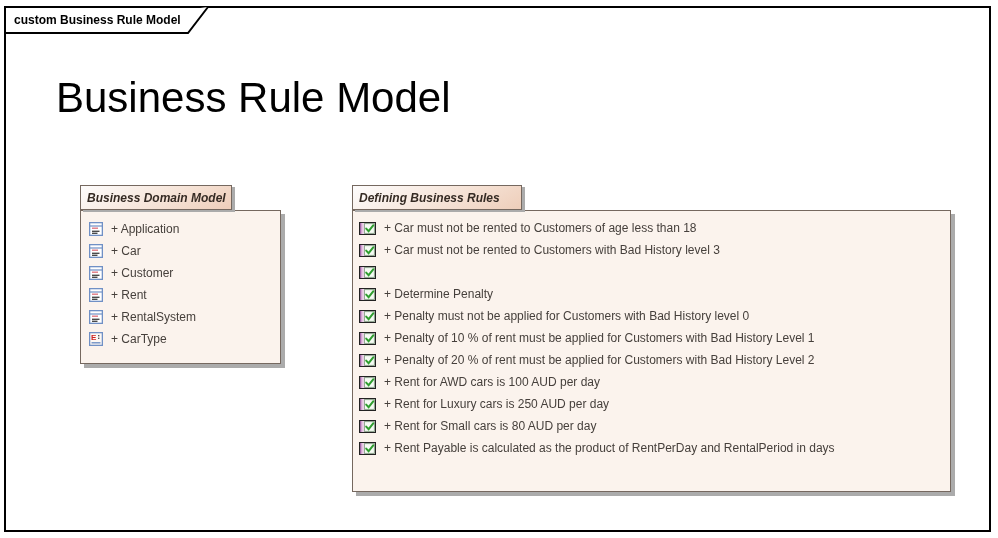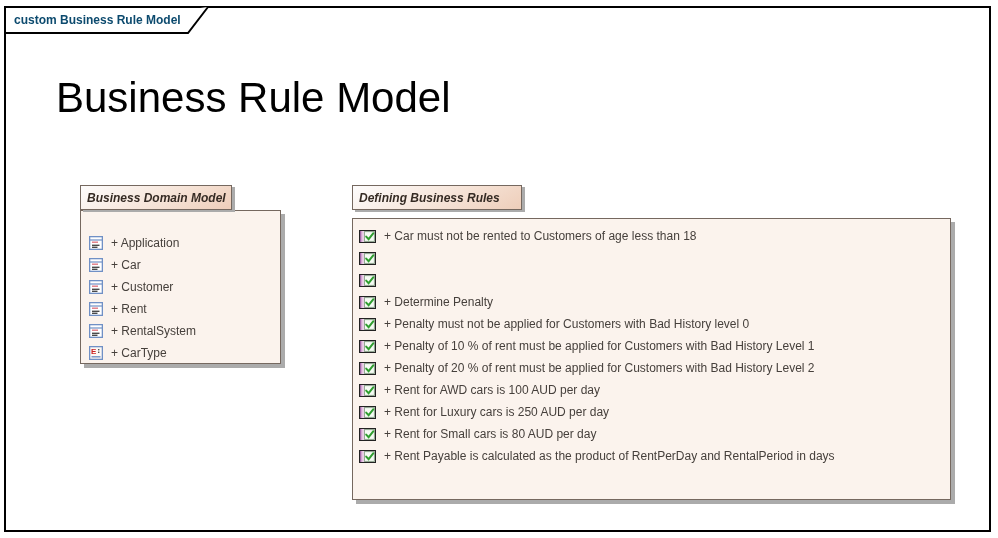--- a/index.html
+++ b/index.html
@@ -9,21 +9,21 @@
     font-family:"Liberation Sans", sans-serif;
   }
   
   .frame{
     position:absolute;left:4px;top:6px;width:987px;height:526px;
     border:2px solid #000000;background:#ffffff;box-sizing:border-box;
   }
   .frame-tab-svg{position:absolute;left:-2px;top:-2px;}
   .frame-tab-label{
     position:absolute;left:8px;top:5px;
-    font-size:12px;font-weight:bold;color:#0c4a6e;white-space:nowrap;
+    font-size:12px;font-weight:bold;color:#000000;white-space:nowrap;
   }
   
   .diagram-title{
     position:absolute;left:50px;top:66px;
     font-size:42px;color:#000000;letter-spacing:0px;white-space:nowrap;
   }
   
   .pkg-tab{
     position:absolute;height:25px;box-sizing:border-box;
     border:1px solid #75685f;
@@ -46,21 +46,21 @@
     display:flex;align-items:center;height:22px;
   }
   .pkg-row .icon{
     display:inline-flex;align-items:center;justify-content:center;
     margin-right:8px;flex:0 0 auto;
   }
   .pkg-label{
     font-size:12px;color:#46403c;white-space:nowrap;
   }
   
-  #pkg-0 .pkg-body-inner{padding:21px 0 0 8px;}
+  #pkg-0 .pkg-body-inner{padding:7px 0 0 8px;}
   #pkg-1 .pkg-body-inner{padding:6px 0 0 6px;}
 </style>
 </head>
 <body>
 
 <div class="frame">
   <svg class="frame-tab-svg" width="212" height="32">
     <path d="M1,27 H184 L204,1" fill="#ffffff" stroke="#000000" stroke-width="2"></path>
   </svg>
   <div class="frame-tab-label">custom Business Rule Model</div>
@@ -147,21 +147,21 @@
           <span class="pkg-label">+ CarType</span>
         </div>
       </div>
   </div>
 </div>
 
 <div id="pkg-1">
   <div class="pkg-tab" style="left:352px;top:185px;width:170px;">
     <span class="pkg-tab-title">Defining Business Rules</span>
   </div>
-  <div class="pkg-body" style="left:352px;top:218px;width:599px;height:282px;">
+  <div class="pkg-body" style="left:352px;top:210px;width:599px;height:282px;">
     <div class="pkg-body-inner">
         <div class="pkg-row">
           <span class="icon">
             <svg width="17" height="13" viewBox="0 0 17 13">
               <rect x="0.5" y="0.5" width="16" height="12" fill="#ffffff" stroke="#222222" stroke-width="1"></rect>
               <rect x="1" y="1" width="3.6" height="11" fill="#e8c4e4"></rect>
               <line x1="1.7" y1="1" x2="1.7" y2="12" stroke="#9a5fa0" stroke-width="1.2"></line>
               <rect x="5.4" y="1.6" width="10" height="9.8" fill="#f6fbf4" stroke="#8aa08a" stroke-width="1"></rect>
               <path d="M7.2 6.6 L9.6 9.2 L14.2 3.4" fill="none" stroke="#2f9e2f" stroke-width="2" stroke-linecap="round"></path>
             </svg>
@@ -171,20 +171,21 @@
         <div class="pkg-row">
           <span class="icon">
             <svg width="17" height="13" viewBox="0 0 17 13">
               <rect x="0.5" y="0.5" width="16" height="12" fill="#ffffff" stroke="#222222" stroke-width="1"></rect>
               <rect x="1" y="1" width="3.6" height="11" fill="#e8c4e4"></rect>
               <line x1="1.7" y1="1" x2="1.7" y2="12" stroke="#9a5fa0" stroke-width="1.2"></line>
               <rect x="5.4" y="1.6" width="10" height="9.8" fill="#f6fbf4" stroke="#8aa08a" stroke-width="1"></rect>
               <path d="M7.2 6.6 L9.6 9.2 L14.2 3.4" fill="none" stroke="#2f9e2f" stroke-width="2" stroke-linecap="round"></path>
             </svg>
           </span>
+          <span class="pkg-label">+ Car must not be rented to Customers with Bad History level 3</span>
         </div>
         <div class="pkg-row">
           <span class="icon">
             <svg width="17" height="13" viewBox="0 0 17 13">
               <rect x="0.5" y="0.5" width="16" height="12" fill="#ffffff" stroke="#222222" stroke-width="1"></rect>
               <rect x="1" y="1" width="3.6" height="11" fill="#e8c4e4"></rect>
               <line x1="1.7" y1="1" x2="1.7" y2="12" stroke="#9a5fa0" stroke-width="1.2"></line>
               <rect x="5.4" y="1.6" width="10" height="9.8" fill="#f6fbf4" stroke="#8aa08a" stroke-width="1"></rect>
               <path d="M7.2 6.6 L9.6 9.2 L14.2 3.4" fill="none" stroke="#2f9e2f" stroke-width="2" stroke-linecap="round"></path>
             </svg>

